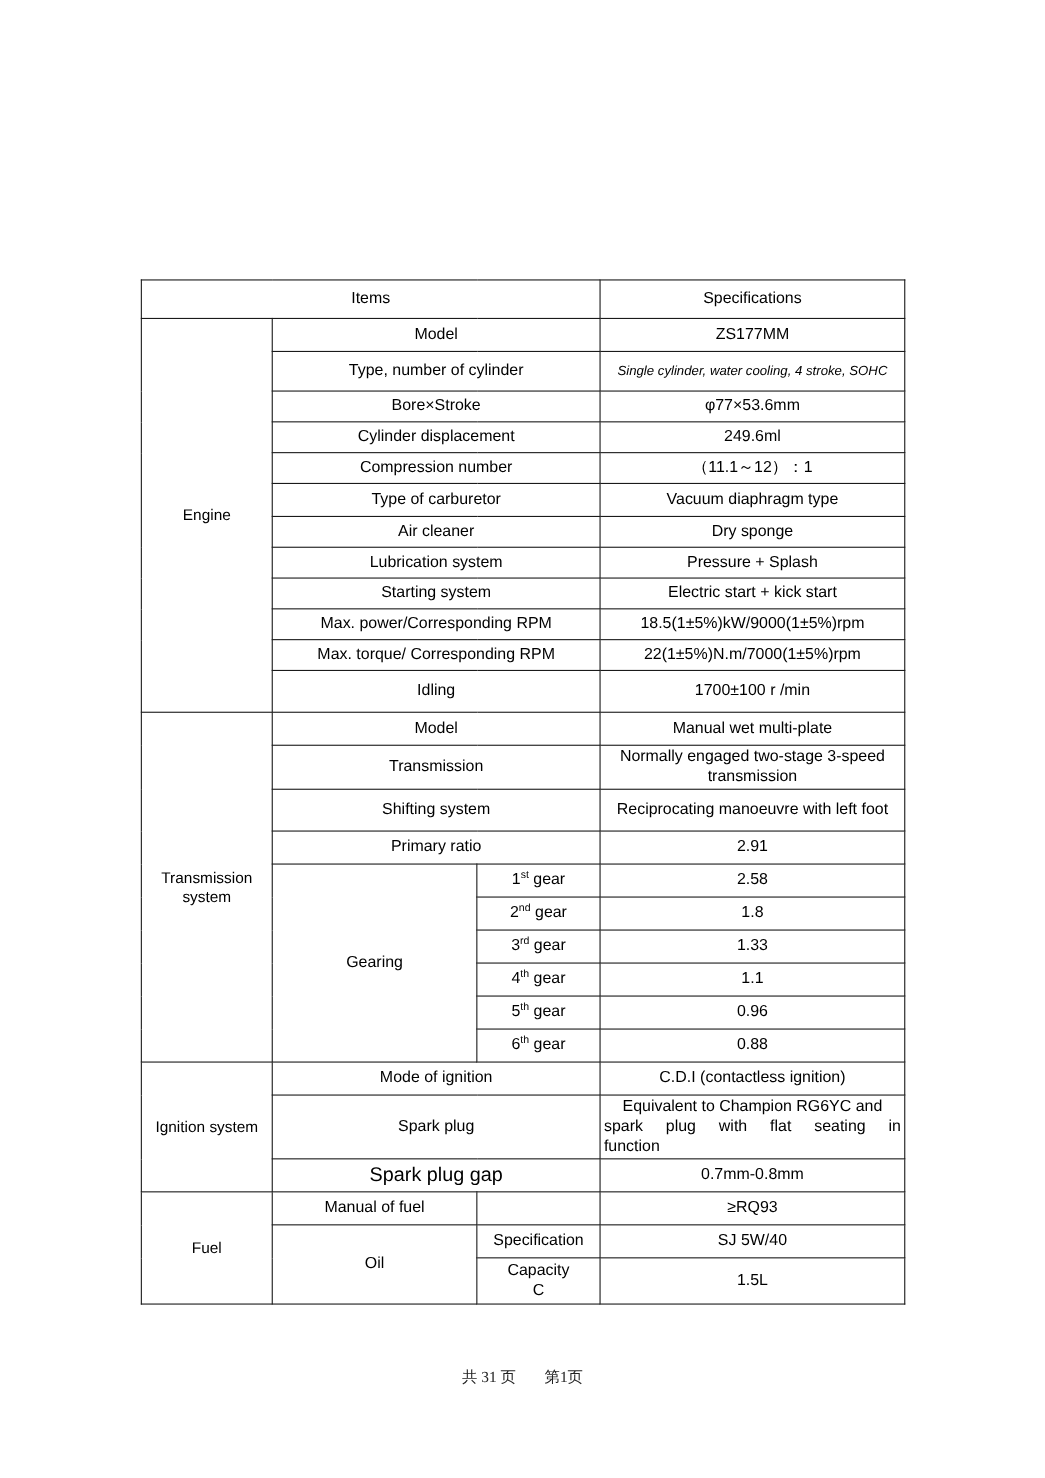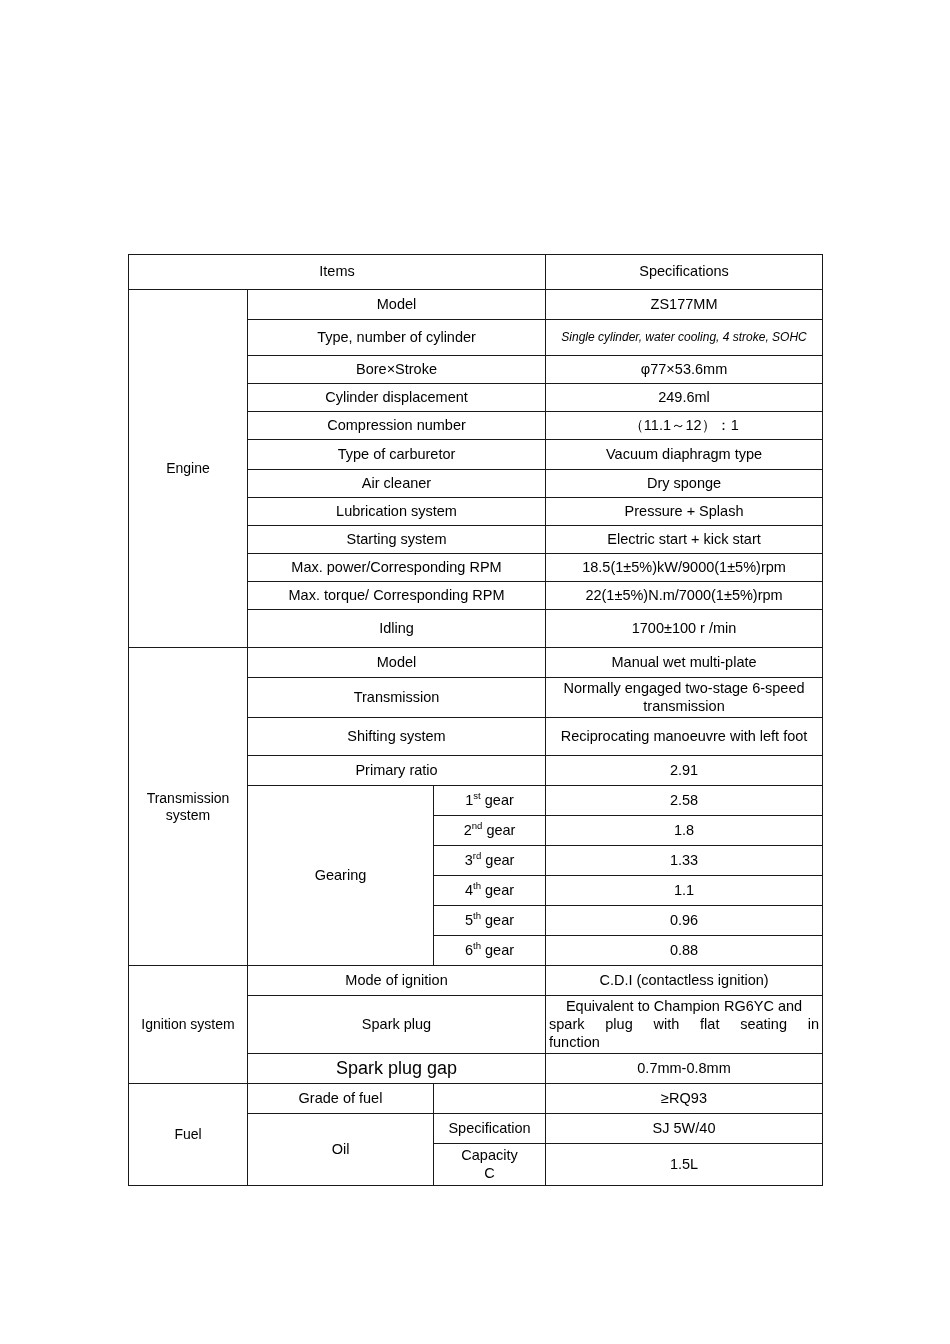--- a/index.html
+++ b/index.html
@@ -189,21 +189,21 @@
         <td>1700±100 r /min</td>
       </tr>
 
       <tr class="r30">
         <td class="grp-cell" rowspan="10">Transmission system</td>
         <td colspan="2">Model</td>
         <td>Manual wet multi-plate</td>
       </tr>
       <tr class="r38">
         <td colspan="2">Transmission</td>
-        <td>Normally engaged two-stage 6-speed   transmission</td>
+        <td>Normally engaged two-stage 3-speed   transmission</td>
       </tr>
       <tr class="r38">
         <td colspan="2">Shifting system</td>
         <td>Reciprocating manoeuvre with left foot</td>
       </tr>
       <tr class="r30">
         <td colspan="2">Primary ratio</td>
         <td>2.91</td>
       </tr>
 
@@ -242,33 +242,36 @@
         <td colspan="2">Spark plug</td>
         <td class="justify-cell"><span>Equivalent to Champion RG6YC</span> <span>and spark plug with flat seating in</span> <span class="last-line">function</span></td>
       </tr>
       <tr class="r30">
         <td class="big-item" colspan="2">Spark plug gap</td>
         <td>0.7mm-0.8mm</td>
       </tr>
 
       <tr class="r30">
         <td class="grp-cell" rowspan="3">Fuel</td>
-        <td>Grade of fuel</td>
+        <td>Manual of fuel</td>
         <td></td>
         <td>≥RQ93</td>
       </tr>
       <tr class="r30">
         <td rowspan="2">Oil</td>
         <td>Specification</td>
         <td>SJ 5W/40</td>
       </tr>
       <tr class="r42">
         <td><span>Capacity</span><br><span>C</span></td>
         <td>1.5L</td>
       </tr>
 
     </tbody>
   </table>
 
   <div class="bottom-mask"></div>
 
+  <div class="page-footer">
+    <span>共 31 页</span><span class="gap"></span><span>第1页</span>
+  </div>
 
 </div>
 
 </body></html>

